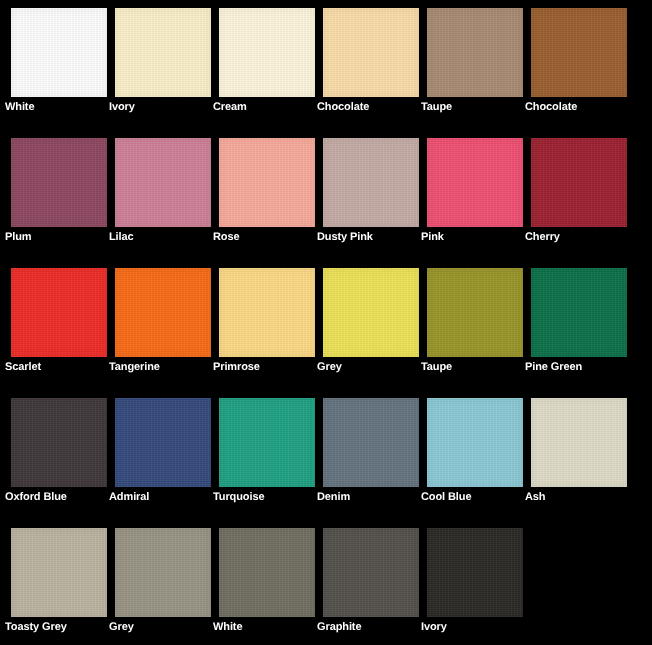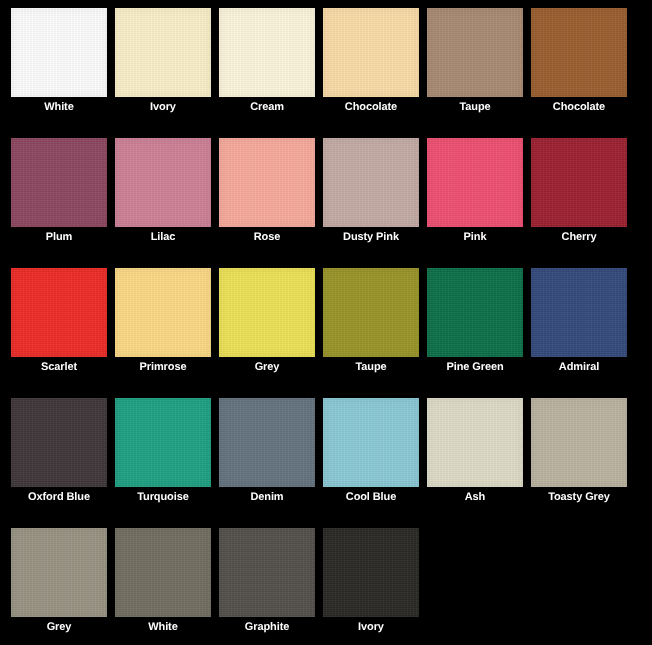--- a/index.html
+++ b/index.html
@@ -60,21 +60,21 @@
         rgba(0,0,0,0.025) 3px
       );
     box-shadow: inset 0 0 10px rgba(0,0,0,0.055);
   }
 
   .swatch-label {
     position: absolute;
     left: -6px;
     top: 92px;
     width: 108px;
-    text-align: center;
+    text-align: left;
     color: #ffffff;
     font-size: 11px;
     font-weight: bold;
     line-height: 14px;
     letter-spacing: -0.1px;
     white-space: nowrap;
     font-family: "Liberation Sans Narrow", "Liberation Sans", "DejaVu Sans Condensed", sans-serif;
     text-rendering: geometricPrecision;
   }
 </style>
@@ -128,44 +128,48 @@
     </div>
     <div class="swatch-cell">
       <div class="swatch-chip" style="background-color: rgb(157, 32, 48);"></div>
       <div class="swatch-label">Cherry</div>
     </div>
     <div class="swatch-cell">
       <div class="swatch-chip" style="background-color: rgb(238, 43, 38);"></div>
       <div class="swatch-label">Scarlet</div>
     </div>
     <div class="swatch-cell">
+      <div class="swatch-chip" style="background-color: rgb(249, 106, 22);"></div>
+      <div class="swatch-label">Tangerine</div>
+    </div>
+    <div class="swatch-cell">
       <div class="swatch-chip" style="background-color: rgb(252, 217, 133);"></div>
       <div class="swatch-label">Primrose</div>
     </div>
     <div class="swatch-cell">
       <div class="swatch-chip" style="background-color: rgb(237, 226, 86);"></div>
       <div class="swatch-label">Grey</div>
     </div>
     <div class="swatch-cell">
       <div class="swatch-chip" style="background-color: rgb(153, 148, 40);"></div>
       <div class="swatch-label">Taupe</div>
     </div>
     <div class="swatch-cell">
       <div class="swatch-chip" style="background-color: rgb(11, 112, 73);"></div>
       <div class="swatch-label">Pine Green</div>
     </div>
     <div class="swatch-cell">
+      <div class="swatch-chip" style="background-color: rgb(62, 54, 57);"></div>
+      <div class="swatch-label">Oxford Blue</div>
+    </div>
+    <div class="swatch-cell">
       <div class="swatch-chip" style="background-color: rgb(52, 73, 124);"></div>
       <div class="swatch-label">Admiral</div>
     </div>
     <div class="swatch-cell">
-      <div class="swatch-chip" style="background-color: rgb(62, 54, 57);"></div>
-      <div class="swatch-label">Oxford Blue</div>
-    </div>
-    <div class="swatch-cell">
       <div class="swatch-chip" style="background-color: rgb(30, 161, 131);"></div>
       <div class="swatch-label">Turquoise</div>
     </div>
     <div class="swatch-cell">
       <div class="swatch-chip" style="background-color: rgb(99, 115, 127);"></div>
       <div class="swatch-label">Denim</div>
     </div>
     <div class="swatch-cell">
       <div class="swatch-chip" style="background-color: rgb(138, 201, 213);"></div>
       <div class="swatch-label">Cool Blue</div>

